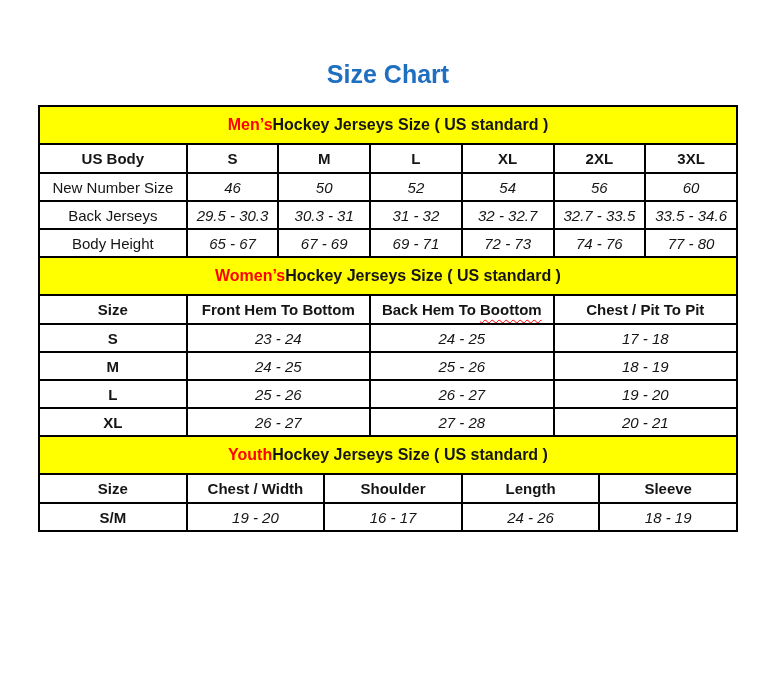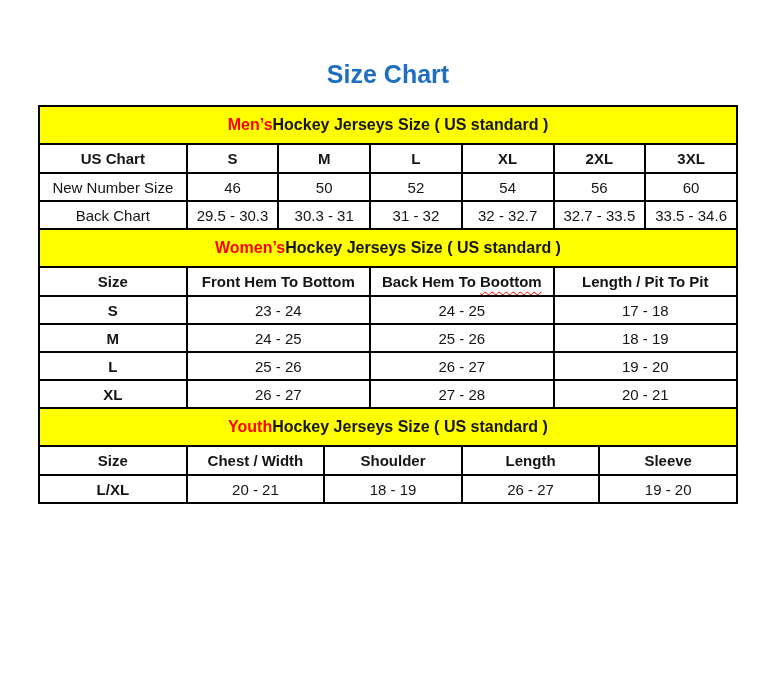--- a/index.html
+++ b/index.html
@@ -42,21 +42,21 @@
   }
   th,td{
     border:2px solid #000;
     text-align:center;
     vertical-align:middle;
     padding:1px 2px;
     overflow:hidden;
   }
   thead th{font-weight:700;height:25px;}
   tbody th{font-weight:400;height:24px;}
-  tbody td{font-weight:400;height:24px;}
+  tbody td{font-weight:400;height:24px;font-style:italic;}
   .bold-labels tbody th{font-weight:700;}
   .squiggle{
     text-decoration:underline;
     text-decoration-style:wavy;
     text-decoration-color:var(--accent-red);
     text-decoration-thickness:1px;
     text-underline-offset:4px;
   }
 </style>
 </head>
@@ -74,67 +74,76 @@
             <col style="width: 21.15%;">
             <col style="width: 13.1417%;">
             <col style="width: 13.1417%;">
             <col style="width: 13.1417%;">
             <col style="width: 13.1417%;">
             <col style="width: 13.1417%;">
             <col style="width: 13.1417%;">
           </colgroup>
           <thead>
             <tr>
-              <th>US Chart</th>
+              <th>US Body</th>
               <th>S</th>
               <th>M</th>
               <th>L</th>
               <th>XL</th>
               <th>2XL</th>
               <th>3XL</th>
             </tr>
           </thead>
           <tbody>
             <tr>
               <th scope="row">New Number Size</th>
               <td>46</td>
               <td>50</td>
               <td>52</td>
               <td>54</td>
               <td>56</td>
               <td>60</td>
             </tr>
             <tr>
-              <th scope="row">Back Chart</th>
+              <th scope="row">Back Jerseys</th>
               <td>29.5 - 30.3</td>
               <td>30.3 - 31</td>
               <td>31 - 32</td>
               <td>32 - 32.7</td>
               <td>32.7 - 33.5</td>
               <td>33.5 - 34.6</td>
+            </tr>
+            <tr>
+              <th scope="row">Body Height</th>
+              <td>65 - 67</td>
+              <td>67 - 69</td>
+              <td>69 - 71</td>
+              <td>72 - 73</td>
+              <td>74 - 76</td>
+              <td>77 - 80</td>
             </tr>
           </tbody>
         </table>
     </div>
 
     <div class="section bold-labels">
       <div class="band"><span class="accent">Women’s</span> <span>Hockey Jerseys Size ( US standard )</span></div>
       <table>
           <colgroup>
             <col style="width: 21.15%;">
             <col style="width: 26.2833%;">
             <col style="width: 26.2833%;">
             <col style="width: 26.2833%;">
           </colgroup>
           <thead>
             <tr>
               <th>Size</th>
               <th>Front Hem To Bottom</th>
               <th>Back Hem To <span class="squiggle">Boottom</span></th>
-              <th>Length / Pit To Pit</th>
+              <th>Chest / Pit To Pit</th>
             </tr>
           </thead>
           <tbody>
             <tr>
               <th scope="row">S</th>
               <td>23 - 24</td>
               <td>24 - 25</td>
               <td>17 - 18</td>
             </tr>
             <tr>
@@ -173,24 +182,24 @@
             <tr>
               <th>Size</th>
               <th>Chest / Width</th>
               <th>Shoulder</th>
               <th>Length</th>
               <th>Sleeve</th>
             </tr>
           </thead>
           <tbody>
             <tr>
-              <th scope="row">L/XL</th>
-              <td>20 - 21</td>
+              <th scope="row">S/M</th>
+              <td>19 - 20</td>
+              <td>16 - 17</td>
+              <td>24 - 26</td>
               <td>18 - 19</td>
-              <td>26 - 27</td>
-              <td>19 - 20</td>
             </tr>
           </tbody>
         </table>
     </div>
 
   </div>
 </div>
 
 </body></html>

